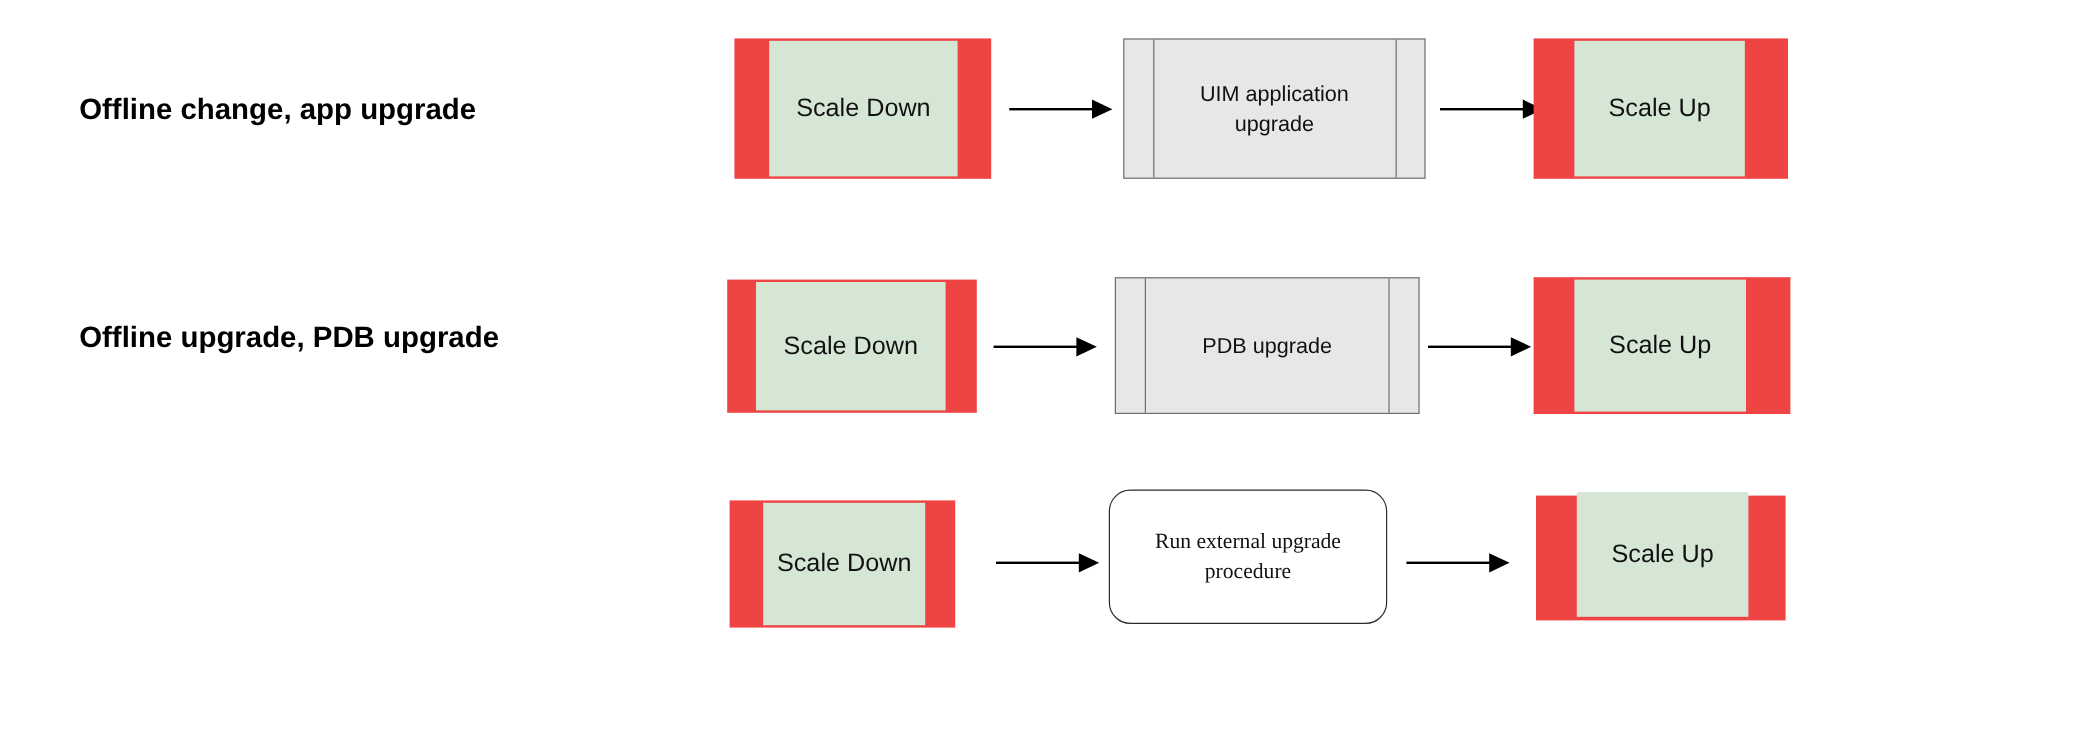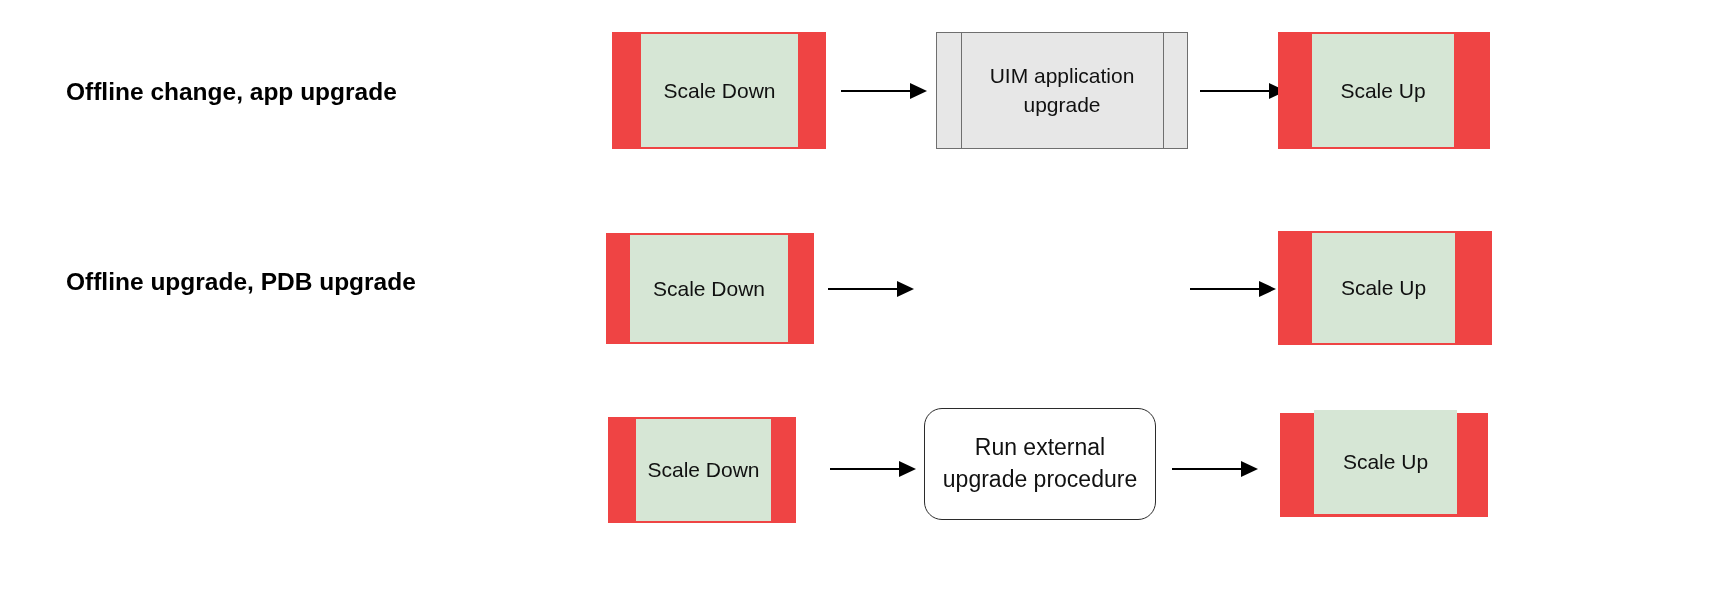--- a/index.html
+++ b/index.html
@@ -76,44 +76,45 @@
   .process-box .divider {
     position: absolute;
     top: 0;
     bottom: 0;
     width: 0;
     border-left: 1.6px solid #6f6f6f;
   }
   .process-box .plabel {
     position: relative;
     z-index: 2;
-    font-size: 21px;
+    font-size: 18px;
     color: #111111;
     text-align: center;
     line-height: 1.35;
     padding: 0 34px;
   }
 
   
   .round-box {
     position: absolute;
     background: #ffffff;
     border: 1.8px solid #2b2b2b;
     border-radius: 18px;
     box-sizing: border-box;
     display: flex;
     align-items: center;
     justify-content: center;
   }
   .round-box .rlabel {
-    font-size: 23px;
+    font-size: 18px;
     color: #111111;
     text-align: center;
     line-height: 1.38;
     padding: 0 14px;
+    font-family: Liberation Serif, serif;
   }
 
   
   .arrow {
     position: absolute;
     height: 22px;
   }
   .arrow .shaft {
     position: absolute;
     left: 0;
@@ -180,20 +181,25 @@
       <div class="inner" style="left:24px; top:2px; width:158px; height:107px;">
         <span>Scale Down</span>
       </div>
     </div>
 
     <div class="arrow" style="left:828px; top:78px; width:86px;">
       <div class="shaft" style="width:70px;"></div>
       <div class="head"></div>
     </div>
 
+    <div class="process-box" style="left:929px; top:31px; width:254px; height:114px;">
+      <div class="divider" style="left:24px;"></div>
+      <div class="divider" style="left:227px;"></div>
+      <div class="plabel">PDB upgrade</div>
+    </div>
 
     <div class="arrow" style="left:1190px; top:78px; width:86px;">
       <div class="shaft" style="width:70px;"></div>
       <div class="head"></div>
     </div>
 
     <div class="scale-box" style="left:1278px; top:31px; width:214px; height:114px;">
       <div class="inner" style="left:34px; top:2px; width:143px; height:110px;">
         <span>Scale Up</span>
       </div>

